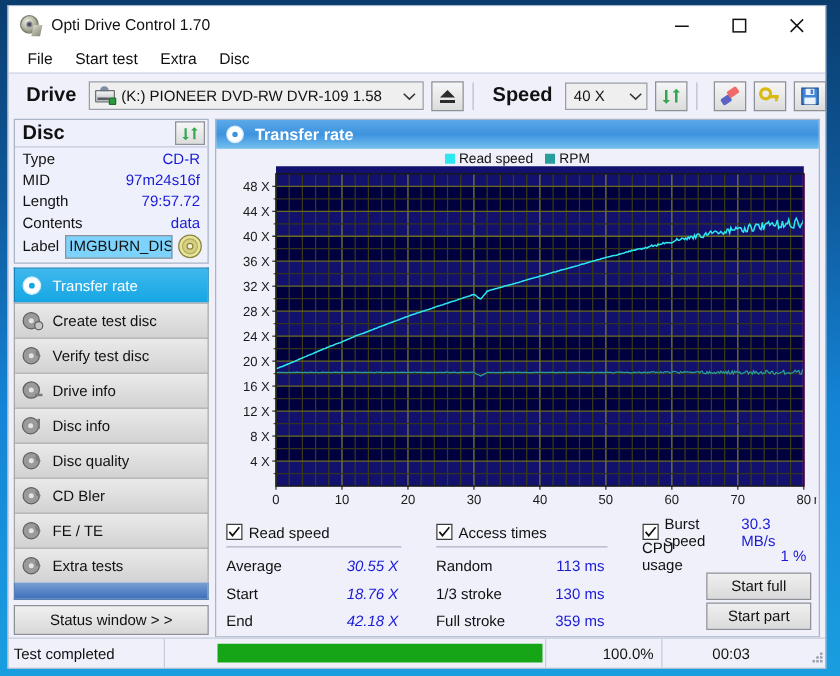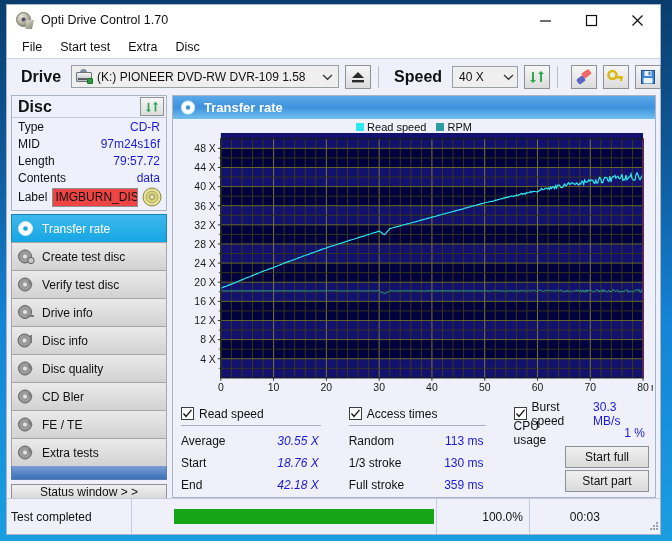--- a/index.html
+++ b/index.html
@@ -149,21 +149,21 @@
     padding: 0 6px 0 6px; font-size: 12px;
   }
   .disc-row .k { color: #111; flex: 1 1 auto; }
   .disc-row .v { color: #1a1ad6; }
   #label-row {
     display: flex; align-items: center; height: 24px;
     padding: 0 3px 2px 6px; font-size: 12px;
   }
   #label-row .k { color: #111; margin-right: 5px; }
   #label-input {
-    flex: 1 1 auto; height: 19px; background: #ef4444;
+    flex: 1 1 auto; height: 19px; background: #7dd3fc;
     border: 1px solid #8d9196; font-size: 12px; color: #111;
     padding: 0 2px; line-height: 17px; overflow: hidden; white-space: nowrap;
   }
   #label-icon {
     width: 22px; height: 21px; margin-left: 3px; flex: 0 0 auto;
     display:flex; align-items:center; justify-content:center;
   }
   #nav-list { margin-top: 3px; }
   .nav-item {
     height: 28px; display: flex; align-items: center;
@@ -240,21 +240,21 @@
   .c3 .s-row .v { width: 80px; padding-right: 4px; }
   .c3 .cb-row .v { color: #1a1ad6; font-size: 12px; margin-left: auto; padding-right: 4px;}
   .act-btn {
     width: 84px; height: 22px; margin-left: auto; margin-top: 2px;
     background: linear-gradient(180deg,#f0f0f0,#dadada);
     border: 1px solid #8d9196; font-size: 12px; color: #111;
     display: flex; align-items: center; justify-content: center;
   }
   
   #statusbar {
-    flex: 0 0 auto; height: 36px; display: flex; align-items: stretch;
+    flex: 0 0 auto; height: 24px; display: flex; align-items: stretch;
     background: #eff0fa; border-top: 1px solid #c6ccdd; gap: 40px;
   }
   #sb-text {
     width: 144px; display: flex; align-items: center; padding-left: 4px;
     font-size: 12px; color: #111;
     border-right: 1px solid #c6ccdd;
   }
   #sb-prog-cell {
     width: 306px; display: flex; align-items: center; padding: 3px 2px;
     border-right: 1px solid #c6ccdd;

